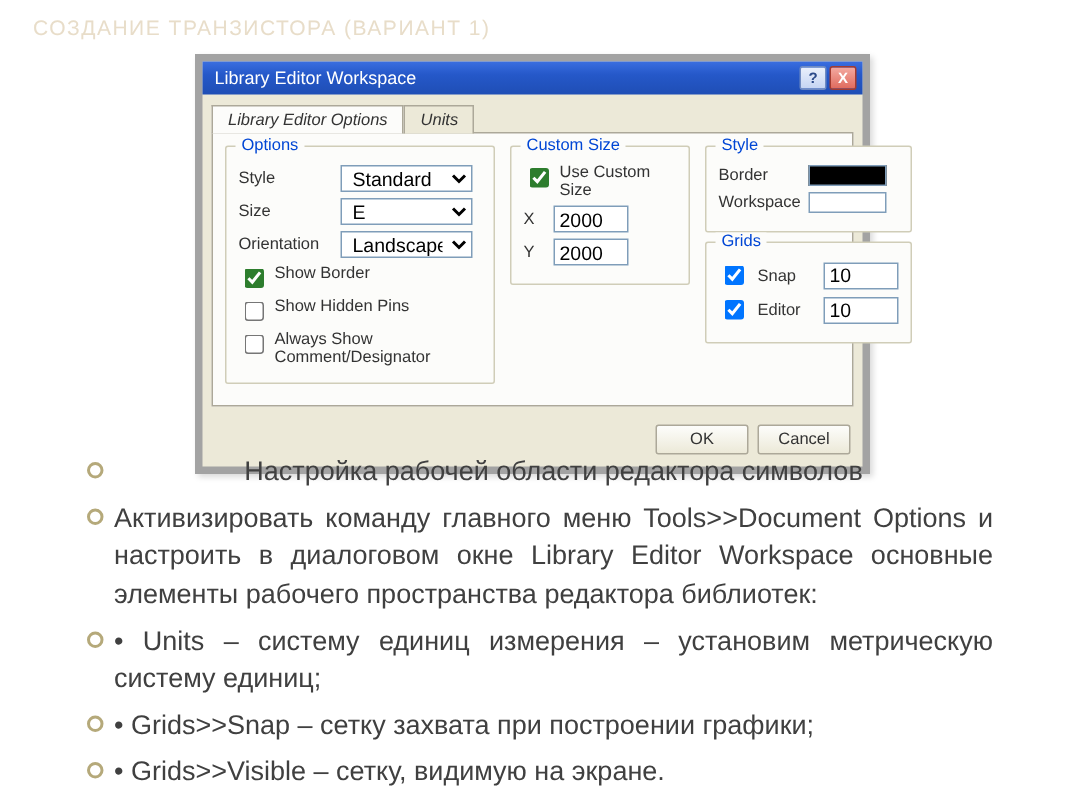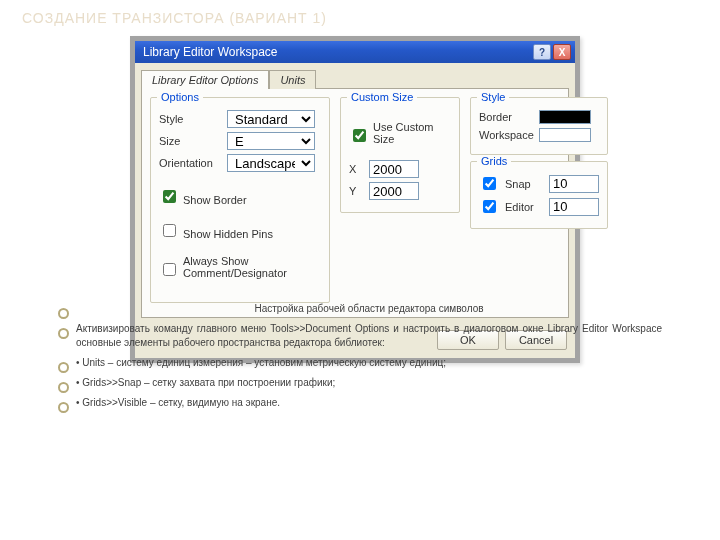--- a/index.html
+++ b/index.html
@@ -100,21 +100,21 @@
     font-family: Tahoma, Arial, sans-serif;
     font-size: 13px;
     border: 1px solid #7f9db9;
     background: #fff;
     height: 18px;
     padding: 0 3px;
   }
   select { width: 88px; }
   input.small { width: 50px; }
   input.mid { width: 50px; }
-  .chk { display: flex; align-items: flex-end; gap: 4px; margin: 15px 0; }
+  .chk { display: flex; align-items: flex-start; gap: 4px; margin: 3px 0; }
   .chk input { accent-color: #2d7d2d; }
   .col1 { flex: 0 0 180px; }
   .col2 { flex: 0 0 120px; }
   .col3 { flex: 0 0 120px; }
   .libdesc input { width: 410px; height: 18px; }
   .btnbar {
     display: flex;
     justify-content: flex-end;
     gap: 6px;
     padding: 6px 8px 8px 8px;
@@ -128,21 +128,21 @@
     display: flex; align-items: center; justify-content: center;
     border-radius: 2px;
   }
   
   .body-text {
     position: absolute;
     top: 296px;
     left: 58px;
     right: 58px;
     font-family: "Trebuchet MS", Arial, sans-serif;
-    font-size: 10px;
+    font-size: 18px;
     color: #404040;
     line-height: 1.4;
   }
   .body-text ul { list-style: none; padding: 0; margin: 0; }
   .body-text li { position: relative; padding-left: 18px; margin: 6px 0; text-align: justify; }
   .body-text li.center { text-align: center; }
   .body-text li::before {
     content: "";
     position: absolute;
     left: 0; top: 6px;

